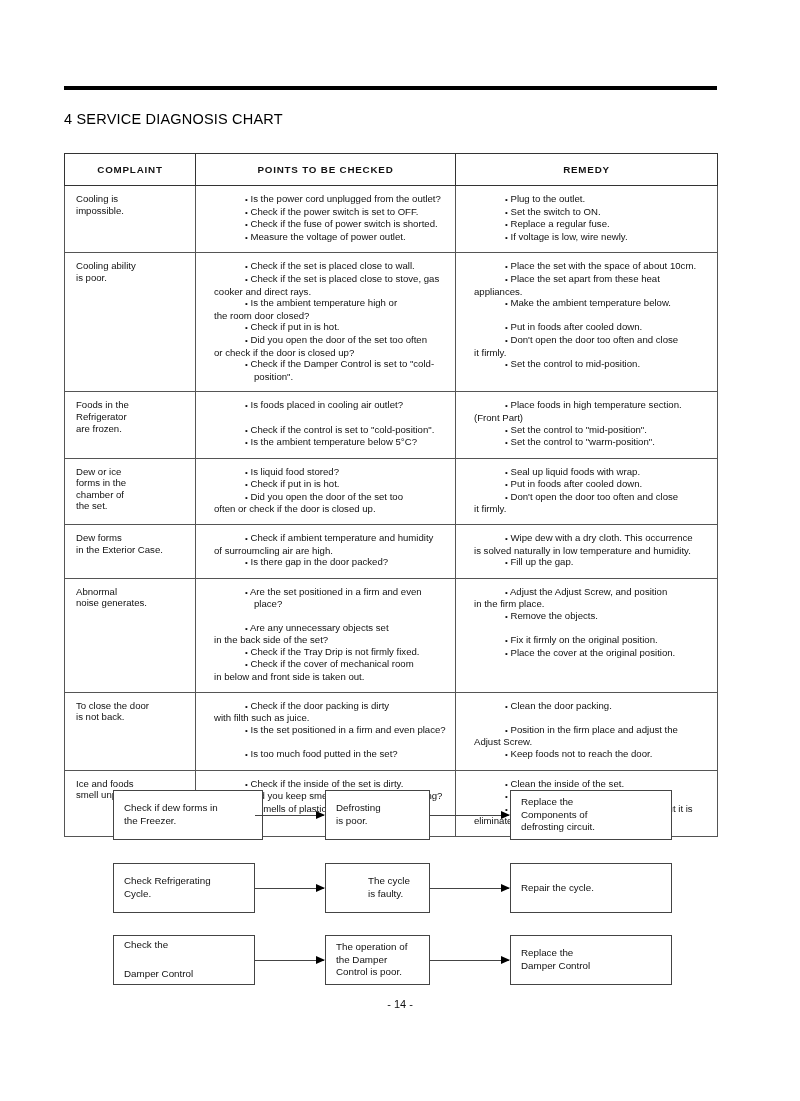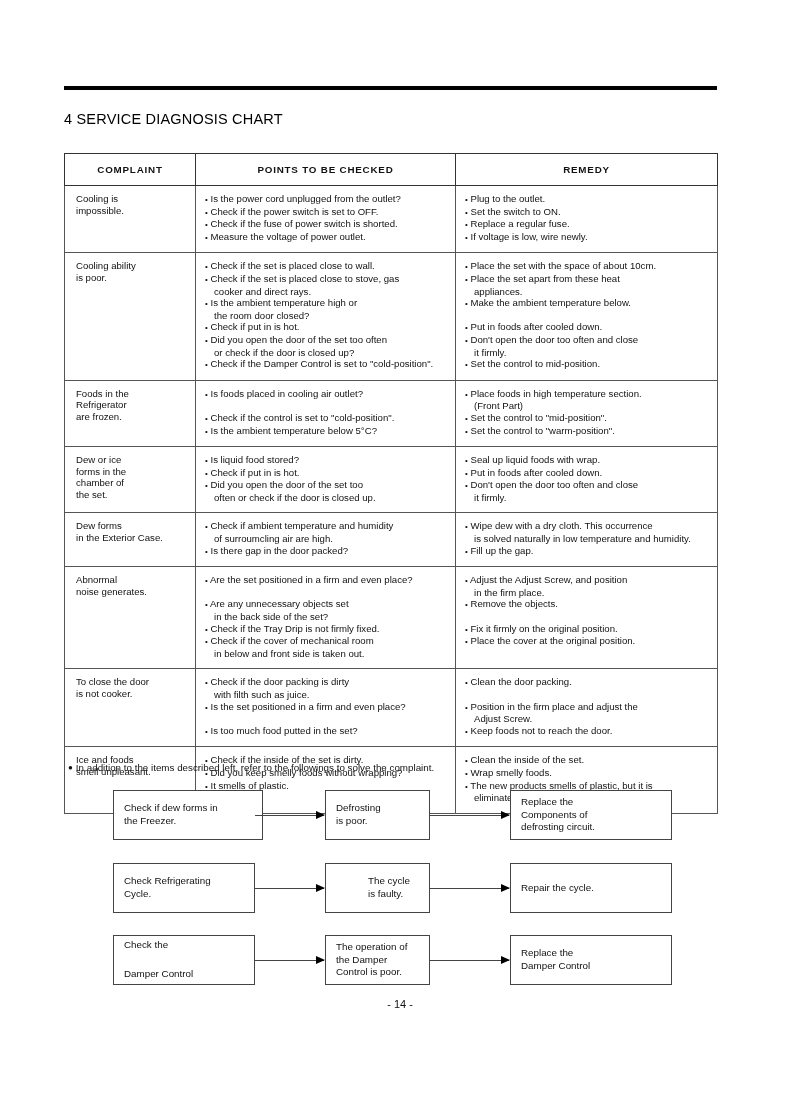--- a/index.html
+++ b/index.html
@@ -72,20 +72,21 @@
     font-size: 9.6px;
     line-height: 11.6px;
     color: #111;
   }
   .cell.complaint { padding-left: 11px; }
 
   .cell p { margin: 0; }
   .cell p.bullet {
     padding-left: 9px;
     text-indent: -9px;
+    margin-left: 40px;
   }
   .cell p.cont {
     padding-left: 9px;
     text-indent: 0;
   }
   .cell p.spacer { height: 11.6px; }
   .bul { font-size: 8px; }
 
   
   .note {
@@ -319,21 +320,21 @@
               <p class="spacer">&nbsp;</p>
               <p class="bullet"><span class="bul">•</span> Fix it firmly on the original position.</p>
               <p class="bullet"><span class="bul">•</span> Place the cover at the original position.</p>
             </div>
           </td>
         </tr>
         <tr>
           <td>
             <div class="cell complaint">
               <p>To close the door</p>
-              <p>is not cooker.</p>
+              <p>is not back.</p>
             </div>
           </td>
           <td>
             <div class="cell">
               <p class="bullet"><span class="bul">•</span> Check if the door packing is dirty</p>
               <p class="cont">with filth such as juice.</p>
               <p class="bullet"><span class="bul">•</span> Is the set positioned in a firm and even place?</p>
               <p class="spacer">&nbsp;</p>
               <p class="bullet"><span class="bul">•</span> Is too much food putted in the set?</p>
             </div>
@@ -367,23 +368,20 @@
               <p class="bullet"><span class="bul">•</span> Clean the inside of the set.</p>
               <p class="bullet"><span class="bul">•</span> Wrap smelly foods.</p>
               <p class="bullet"><span class="bul">•</span> The new products smells of plastic, but it is</p>
               <p class="cont">eliminated after 1-2 weeks.</p>
             </div>
           </td>
         </tr>
       </tbody>
   </table>
 
-  <div class="note">
-    <span class="dot">●</span><span>In addition to the items described left, refer to the followings to solve the complaint.</span>
-  </div>
 
   <div class="flow" id="flowchart">
       <div class="fbox" style="left: 113px; top: 790px; width: 150px; height: 50px;">
         <span>Check if dew forms in</span>
         <span>the Freezer.</span>
       </div>
       <div class="fbox" style="left: 325px; top: 790px; width: 105px; height: 50px;">
         <span>Defrosting</span>
         <span>is poor.</span>
       </div>

